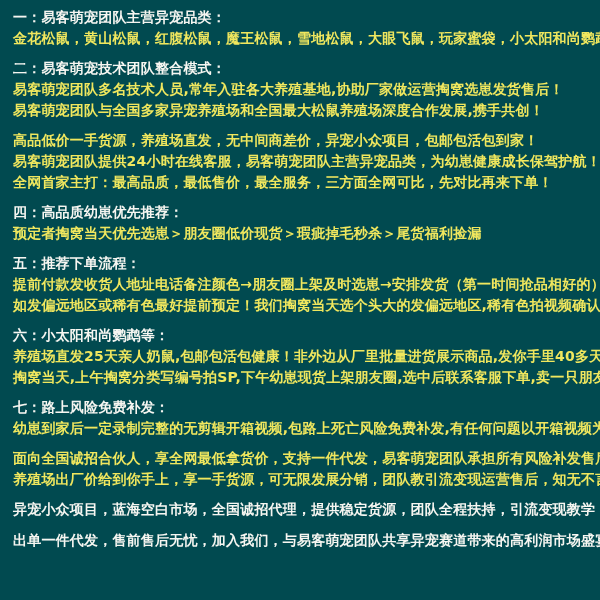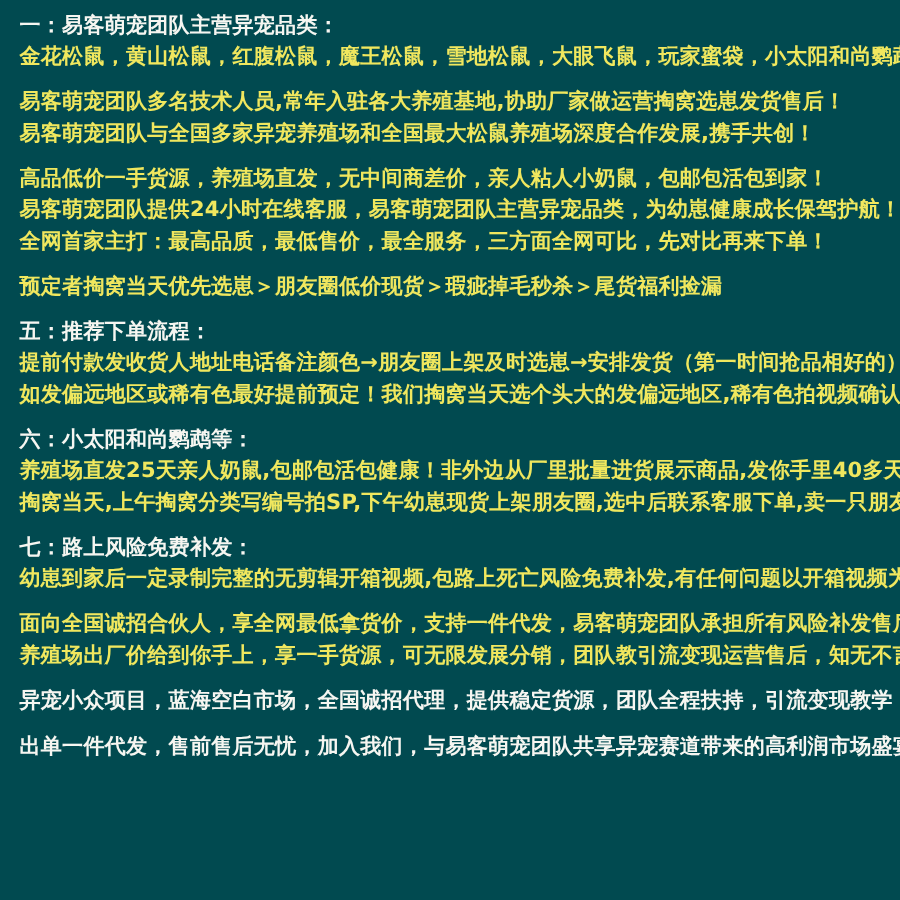--- a/index.html
+++ b/index.html
@@ -44,29 +44,31 @@
 </style>
 </head>
 <body>
 
 <div id="doc">
     <div class="section">
       <div class="header-line">一：易客萌宠团队主营异宠品类：</div>
       <div class="body-line">金花松鼠，黄山松鼠，红腹松鼠，魔王松鼠，雪地松鼠，大眼飞鼠，玩家蜜袋，小太阳和尚鹦鹉等</div>
     </div>
     <div class="section">
+      <div class="header-line">二：易客萌宠技术团队整合模式：</div>
       <div class="body-line">易客萌宠团队多名技术人员,常年入驻各大养殖基地,协助厂家做运营掏窝选崽发货售后！</div>
       <div class="body-line">易客萌宠团队与全国多家异宠养殖场和全国最大松鼠养殖场深度合作发展,携手共创！</div>
     </div>
     <div class="section">
-      <div class="body-line">高品低价一手货源，养殖场直发，无中间商差价，亲人粘人小奶鼠，包邮包活包到家！</div>
+      <div class="body-line">高品低价一手货源，养殖场直发，无中间商差价，异宠小众项目，包邮包活包到家！</div>
       <div class="body-line">易客萌宠团队提供24小时在线客服，易客萌宠团队主营异宠品类，为幼崽健康成长保驾护航！</div>
       <div class="body-line">全网首家主打：最高品质，最低售价，最全服务，三方面全网可比，先对比再来下单！</div>
     </div>
     <div class="section">
+      <div class="header-line">四：高品质幼崽优先推荐：</div>
       <div class="body-line">预定者掏窝当天优先选崽＞朋友圈低价现货＞瑕疵掉毛秒杀＞尾货福利捡漏</div>
     </div>
     <div class="section">
       <div class="header-line">五：推荐下单流程：</div>
       <div class="body-line">提前付款发收货人地址电话备注颜色→朋友圈上架及时选崽→安排发货（第一时间抢品相好的）</div>
       <div class="body-line">如发偏远地区或稀有色最好提前预定！我们掏窝当天选个头大的发偏远地区,稀有色拍视频确认！</div>
     </div>
     <div class="section">
       <div class="header-line">六：小太阳和尚鹦鹉等：</div>
       <div class="body-line">养殖场直发25天亲人奶鼠,包邮包活包健康！非外边从厂里批量进货展示商品,发你手里40多天的大鼠！</div>

